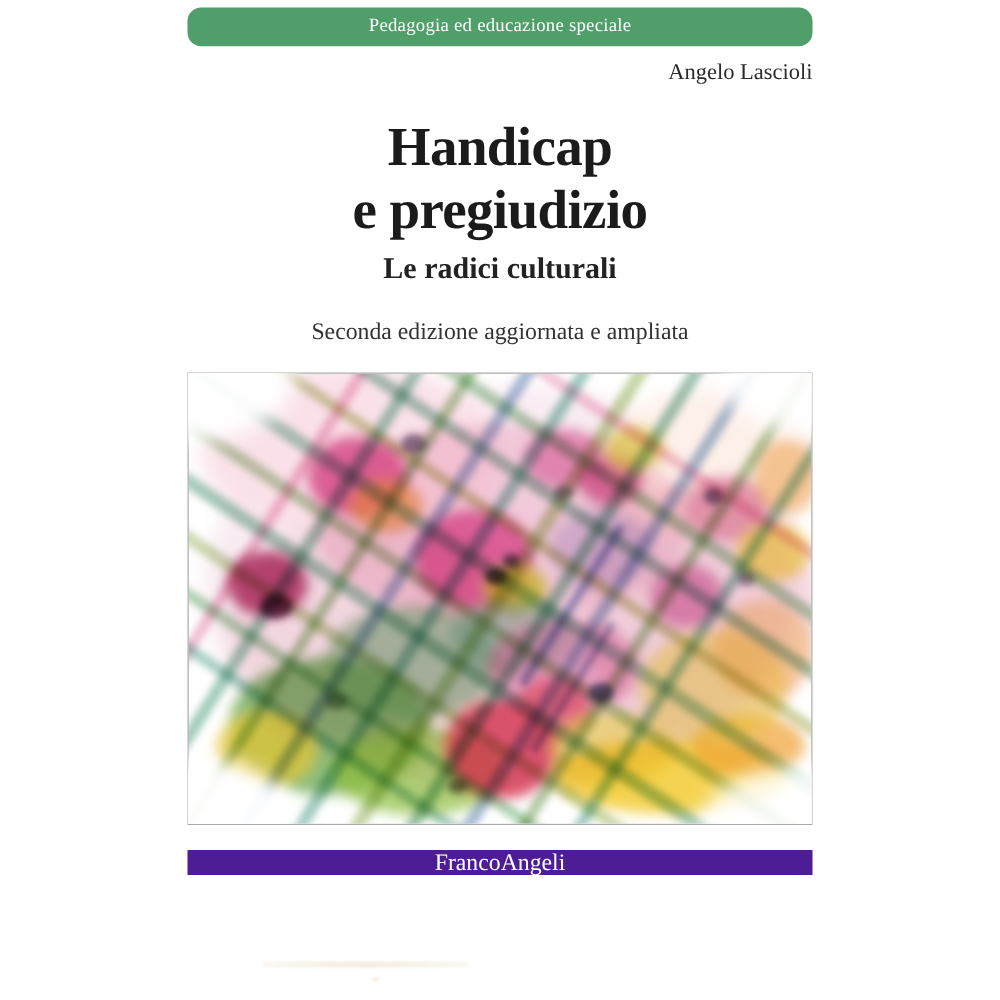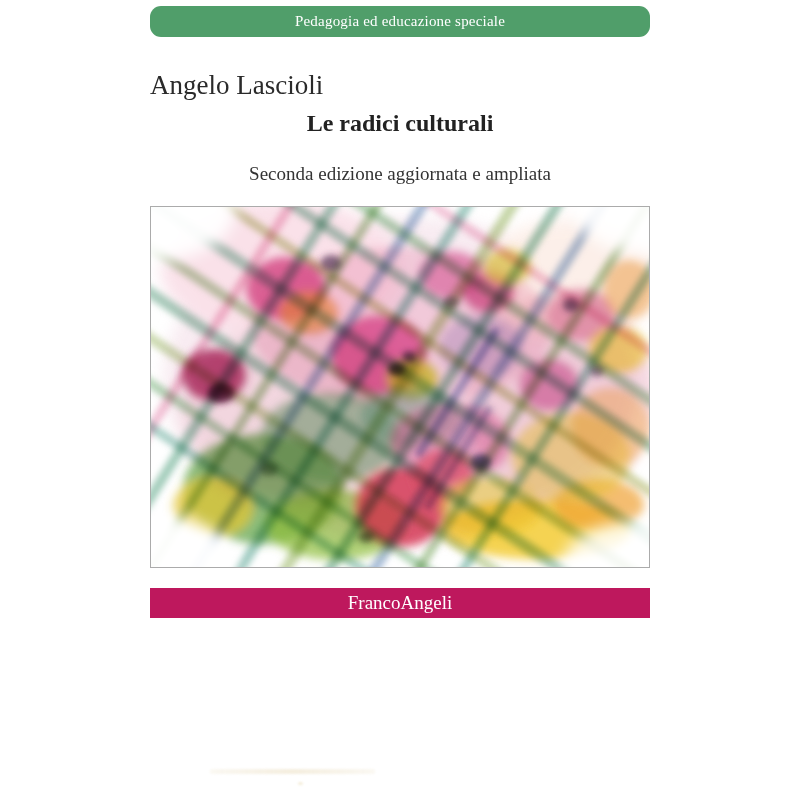--- a/index.html
+++ b/index.html
@@ -7,40 +7,40 @@
     width:800px;height:800px;position:relative;background:#ffffff;
     font-family:"Liberation Serif","DejaVu Serif",serif;overflow:hidden;
   }
   .cover{position:absolute;left:150px;top:0;width:500px;display:flow-root;}
   .series-banner{
     margin-top:6px;height:31px;background:#509e6a;
     display:flex;align-items:center;justify-content:center;
     color:#ffffff;font-size:15px;letter-spacing:.2px;border-radius:11px;
   }
   .author{
-    margin-top:32px;text-align:left;font-size:27px;line-height:32px;color:#2a2a2a;
+    margin-top:4px;text-align:right;font-size:18px;line-height:32px;color:#2a2a2a;
   }
   .title{
     margin-top:20px;text-align:center;font-size:44px;line-height:50px;
     font-weight:bold;color:#1b1b1b;letter-spacing:-0.5px;
   }
   .subtitle{
     margin-top:9px;text-align:center;font-size:24px;line-height:27px;
     font-weight:bold;color:#222222;
   }
   .edition{
     margin-top:23px;text-align:center;font-size:19px;line-height:27px;color:#333333;
   }
   .illustration-frame{
     margin-top:19px;width:498px;height:360px;border:1px solid #ababab;
     background:#ffffff;overflow:hidden;
   }
   .publisher-bar{
-    margin-top:20px;height:30px;background:#be185d;
-    display:flex;align-items:center;justify-content:center;
+    margin-top:20px;height:20px;background:#4c1d95;
+    display:flex;justify-content:center;
     color:#ffffff;font-size:19px;
   }
   .print-artifact{
     position:absolute;left:210px;top:769px;width:165px;height:5px;
     background:linear-gradient(90deg,rgba(238,228,204,.25),rgba(236,224,196,.55),rgba(238,228,204,.25));
     filter:blur(1px);border-radius:2px;
   }
   .artifact-dot{
     position:absolute;left:298px;top:782px;width:5px;height:3px;
     background:rgba(234,220,180,.5);filter:blur(1px);border-radius:50%;
@@ -51,20 +51,24 @@
 
 <div class="page">
   <div class="cover">
 
     <div class="series-banner">
       <span>Pedagogia ed educazione speciale</span>
     </div>
 
     <div class="author">Angelo Lascioli</div>
 
+    <div class="title">
+      <div>Handicap</div>
+      <div>e pregiudizio</div>
+    </div>
 
     <div class="subtitle">Le radici culturali</div>
 
     <div class="edition">Seconda edizione aggiornata e ampliata</div>
 
     <div class="illustration-frame">
       <svg width="498" height="360" viewBox="0 0 498 360" xmlns="http://www.w3.org/2000/svg">
         <defs>
           <filter id="b8" x="-40%" y="-40%" width="180%" height="180%">
               <feGaussianBlur stdDeviation="8"></feGaussianBlur>

